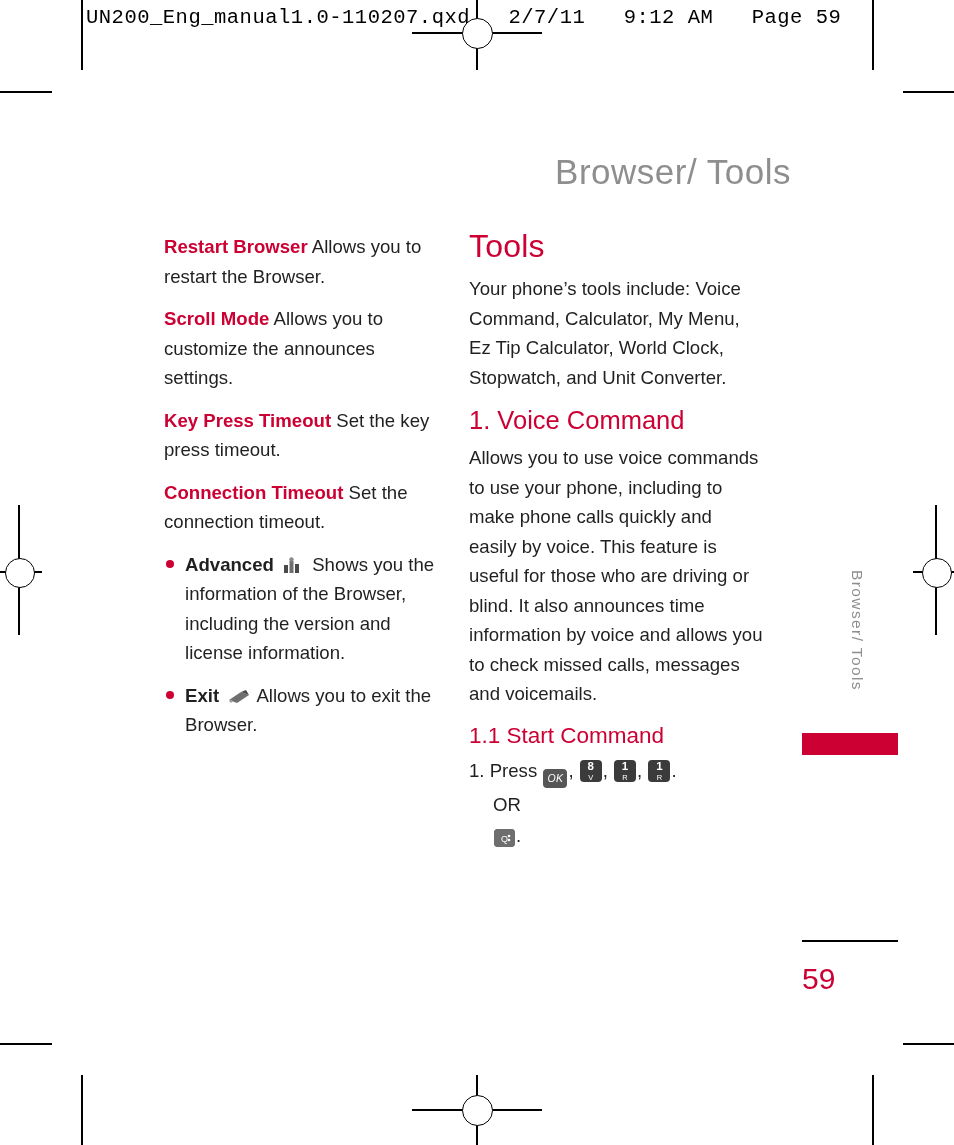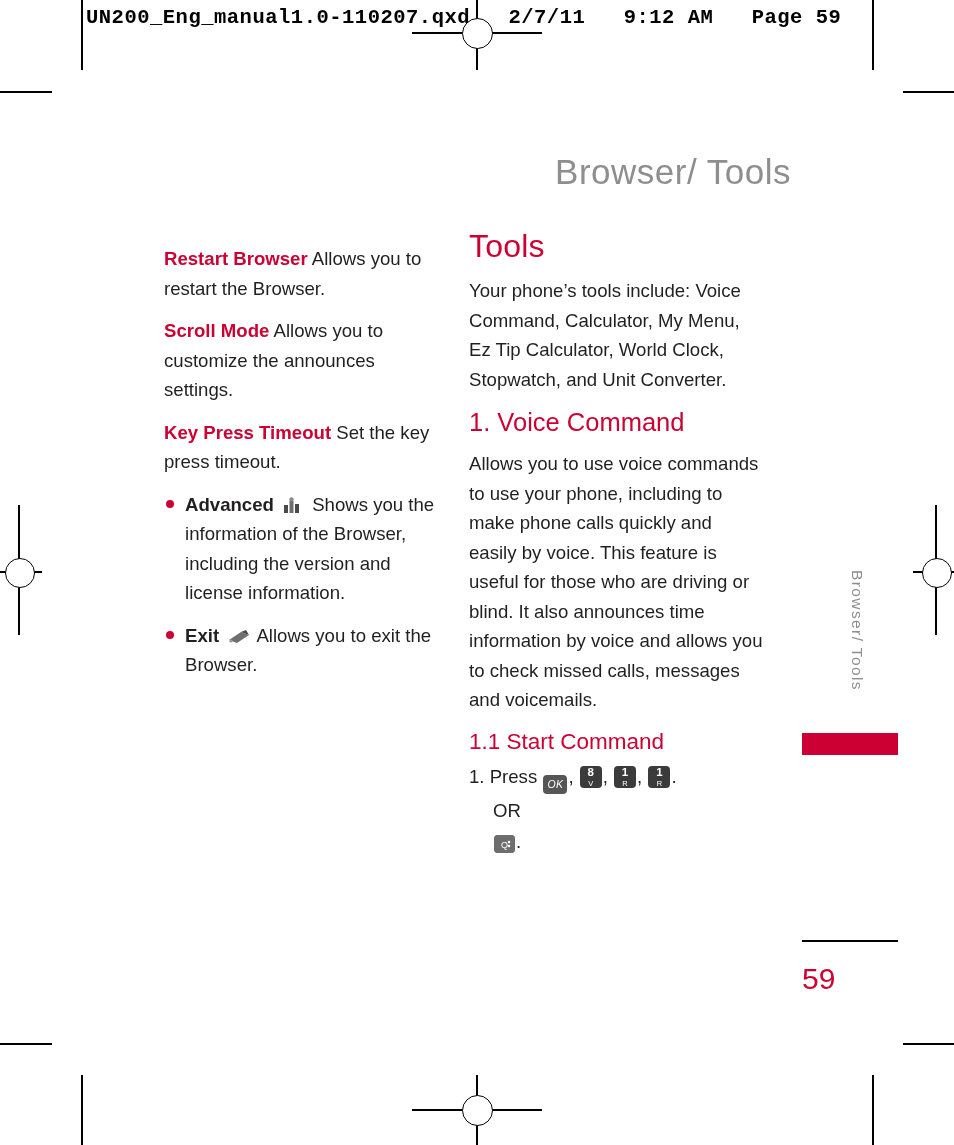--- a/index.html
+++ b/index.html
@@ -38,21 +38,20 @@
   
   .header-strip {
     position: absolute;
     top: 6px;
     left: 86px;
     font-family: "Liberation Mono", monospace;
     font-size: 20.5px;
     letter-spacing: 0.5px;
     color: #000;
     white-space: pre;
-    font-weight: bold;
   }
 
   
   .chapter-title {
     position: absolute;
     right: 163px;
     top: 152px;
     font-size: 35px;
     color: #8e8e8e;
     letter-spacing: 0.5px;
@@ -73,21 +72,21 @@
     position: absolute;
     left: 469px;
     top: 228px;
     width: 295px;
     font-size: 18.6px;
     line-height: 29.5px;
     color: #211f1f;
   }
 
   .para {
-    margin: 12px 0 13px 0;
+    margin: 0 0 13px 0;
   }
   .term {
     color: #cc0033;
     font-weight: 600;
   }
   .bullet-para {
     margin: 0 0 13px 0;
     padding-left: 21px;
     position: relative;
   }
@@ -278,20 +277,23 @@
 
     <p class="para">
       <span class="term">Scroll Mode</span><span> Allows you to customize the announces settings.</span>
     </p>
 
 
     <p class="para">
       <span class="term">Key Press Timeout</span><span> Set the key press timeout.</span>
     </p>
 
+    <p class="para">
+      <span class="term">Connection Timeout</span><span> Set the connection timeout.</span>
+    </p>
 
     <p class="bullet-para">
       <span class="dot"></span>
       <span class="bold-term">Advanced</span>
       <span class="ico-adv">
         <svg width="22" height="18" viewBox="0 0 22 18">
           <rect x="2" y="8" width="4" height="8" fill="#4a4a4a"></rect>
           <rect x="7.5" y="4" width="4" height="12" fill="#6f6f6f"></rect>
           <rect x="13" y="7" width="4" height="9" fill="#4a4a4a"></rect>
           <circle cx="9.5" cy="2.5" r="2.2" fill="#8a8a8a"></circle>

